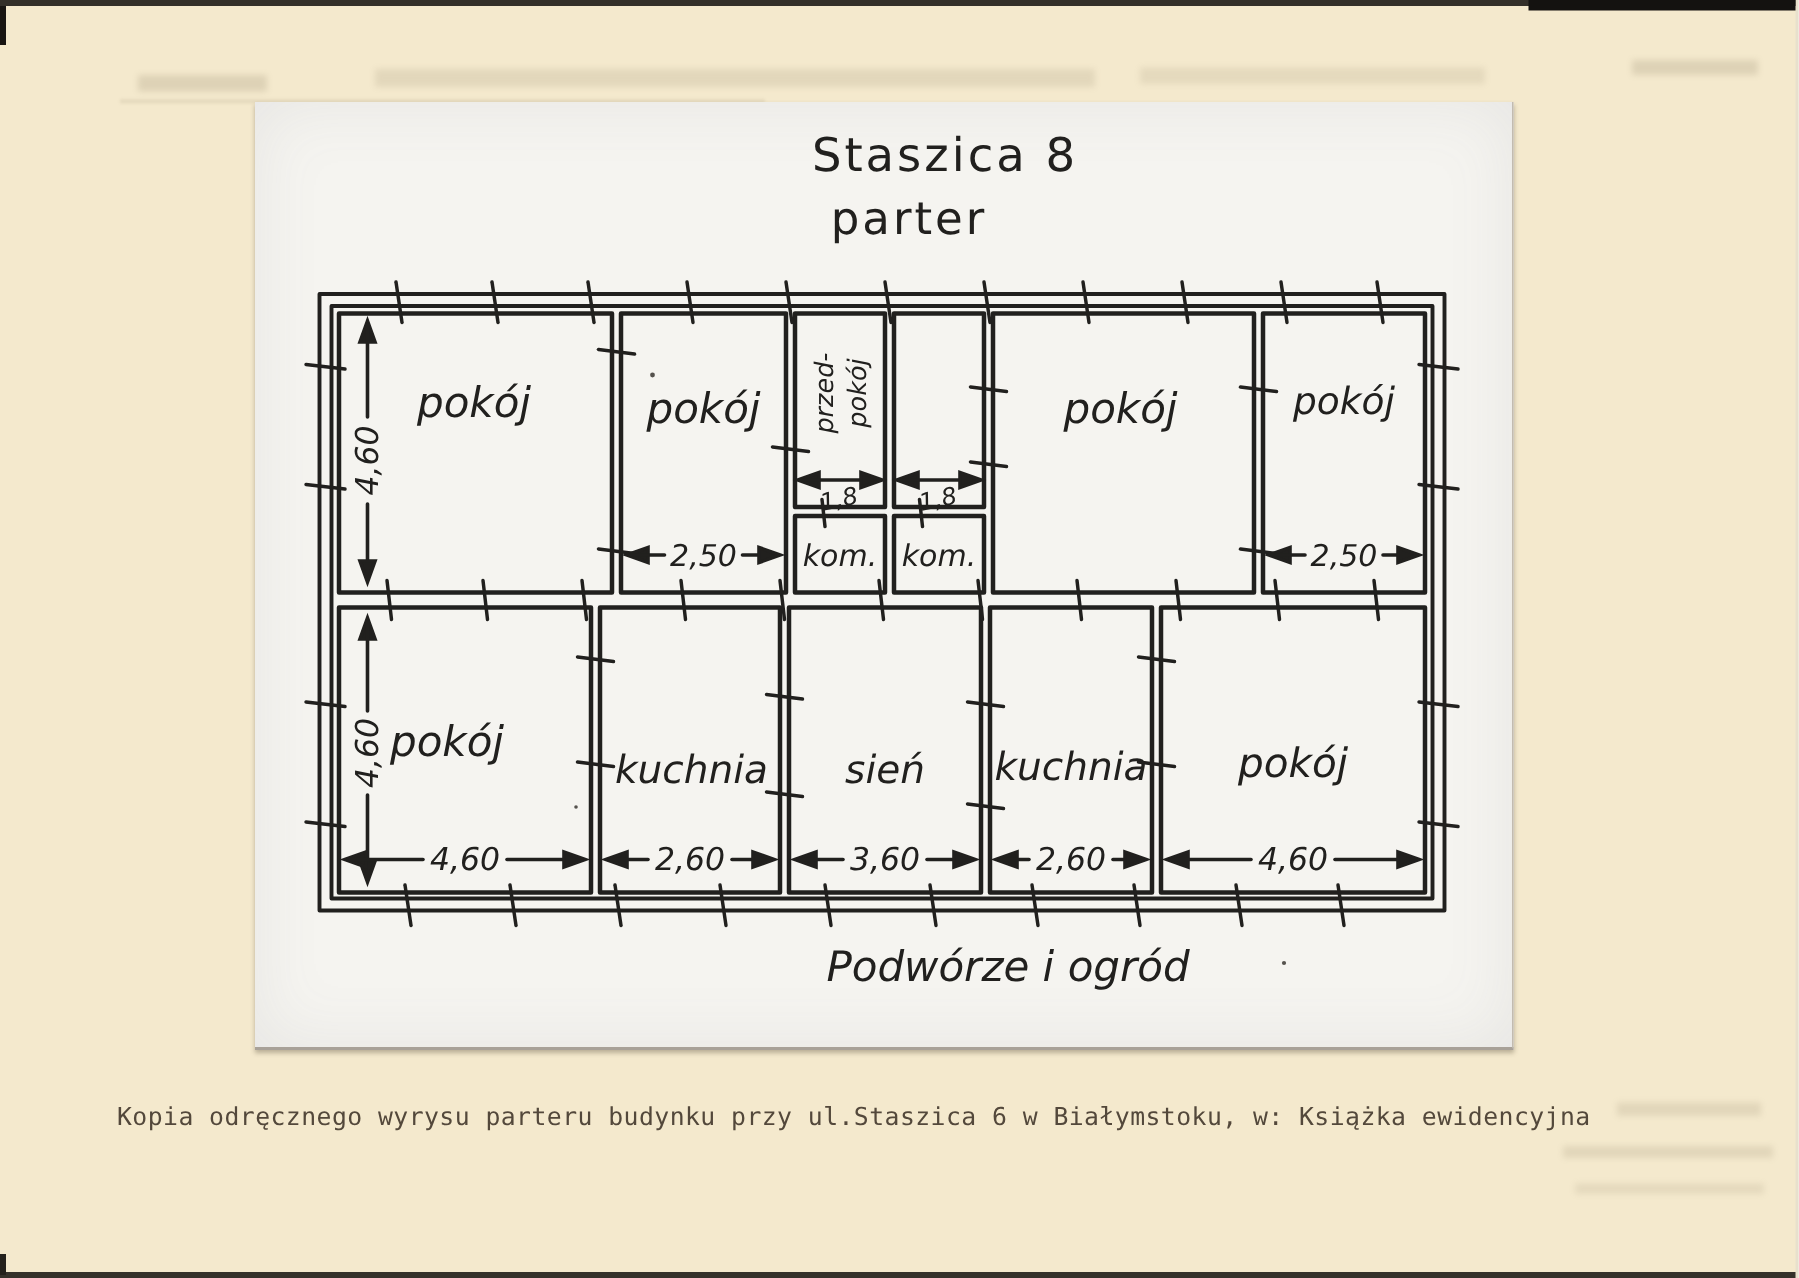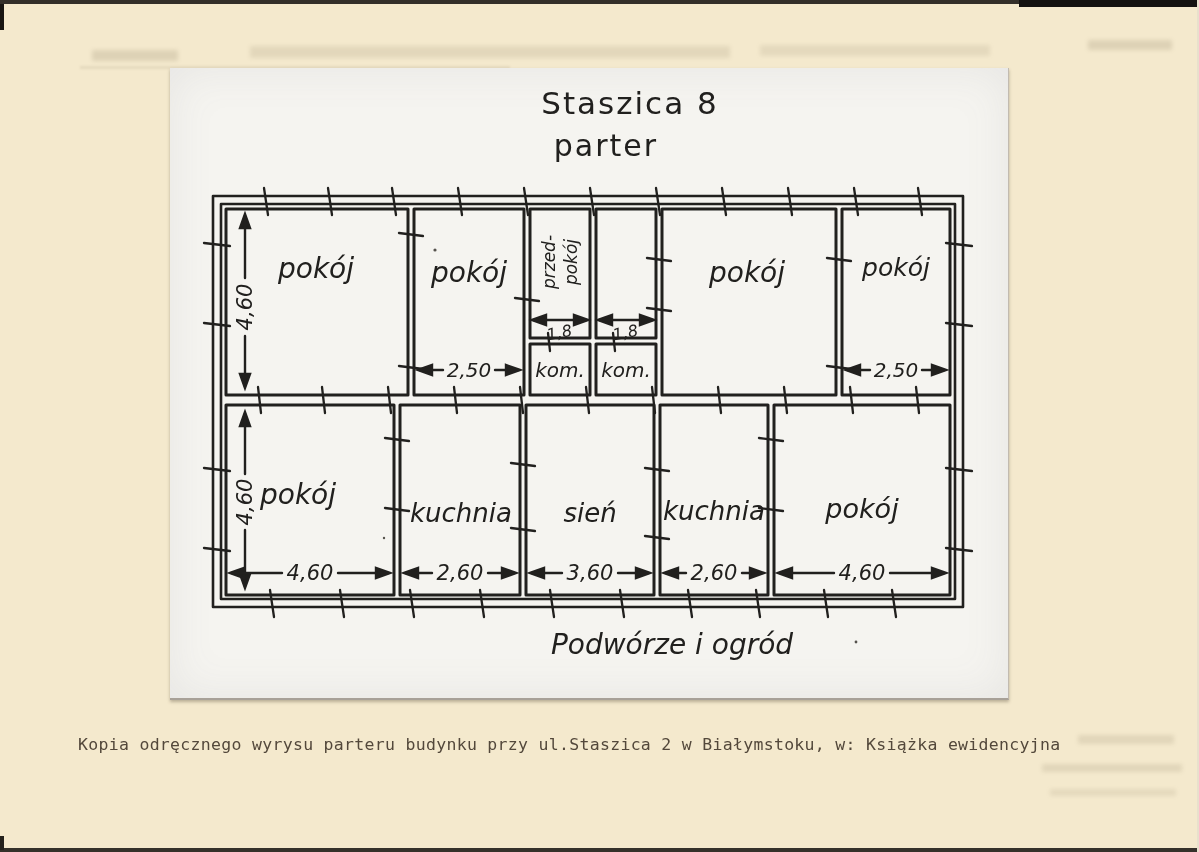--- a/index.html
+++ b/index.html
@@ -228,16 +228,16 @@
 
       <g fill="#55524d">
         <circle cx="265" cy="182" r="1.6"></circle>
           <circle cx="686" cy="574" r="1.4"></circle>
           <circle cx="214" cy="470" r="1.2"></circle>
       </g>
     </svg>
   </div>
 
   <div class="caption">
-    <div>Kopia odręcznego wyrysu parteru budynku przy ul.Staszica 2 w Białymstoku, w: Książka ewidencyjna</div>
+    <div>Kopia odręcznego wyrysu parteru budynku przy ul.Staszica 6 w Białymstoku, w: Książka ewidencyjna</div>
   </div>
 
 </div>
 
 </body></html>

